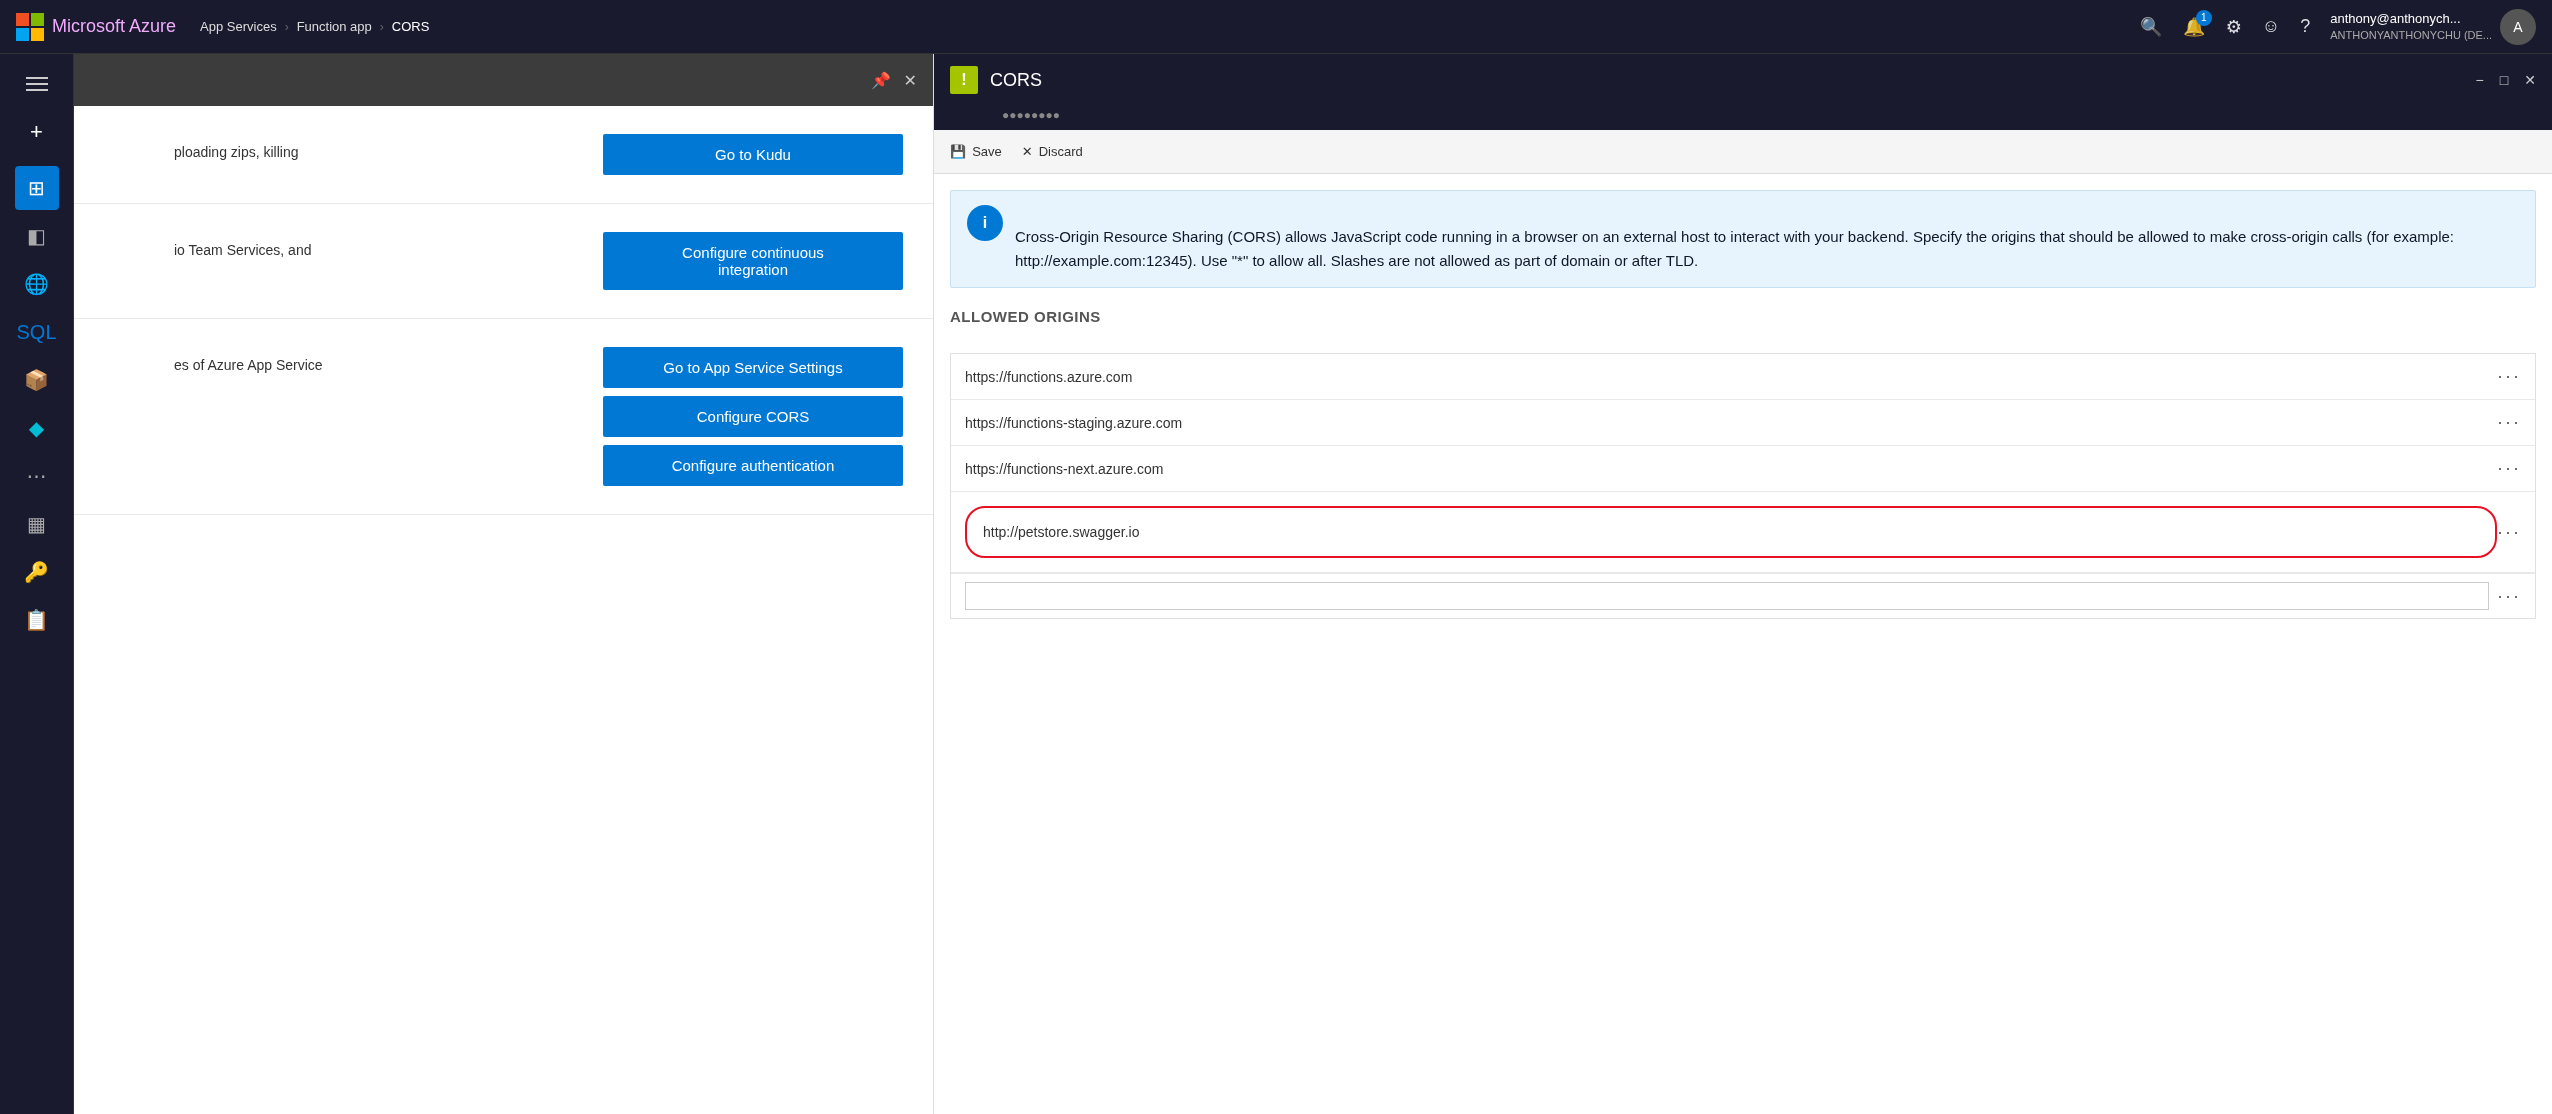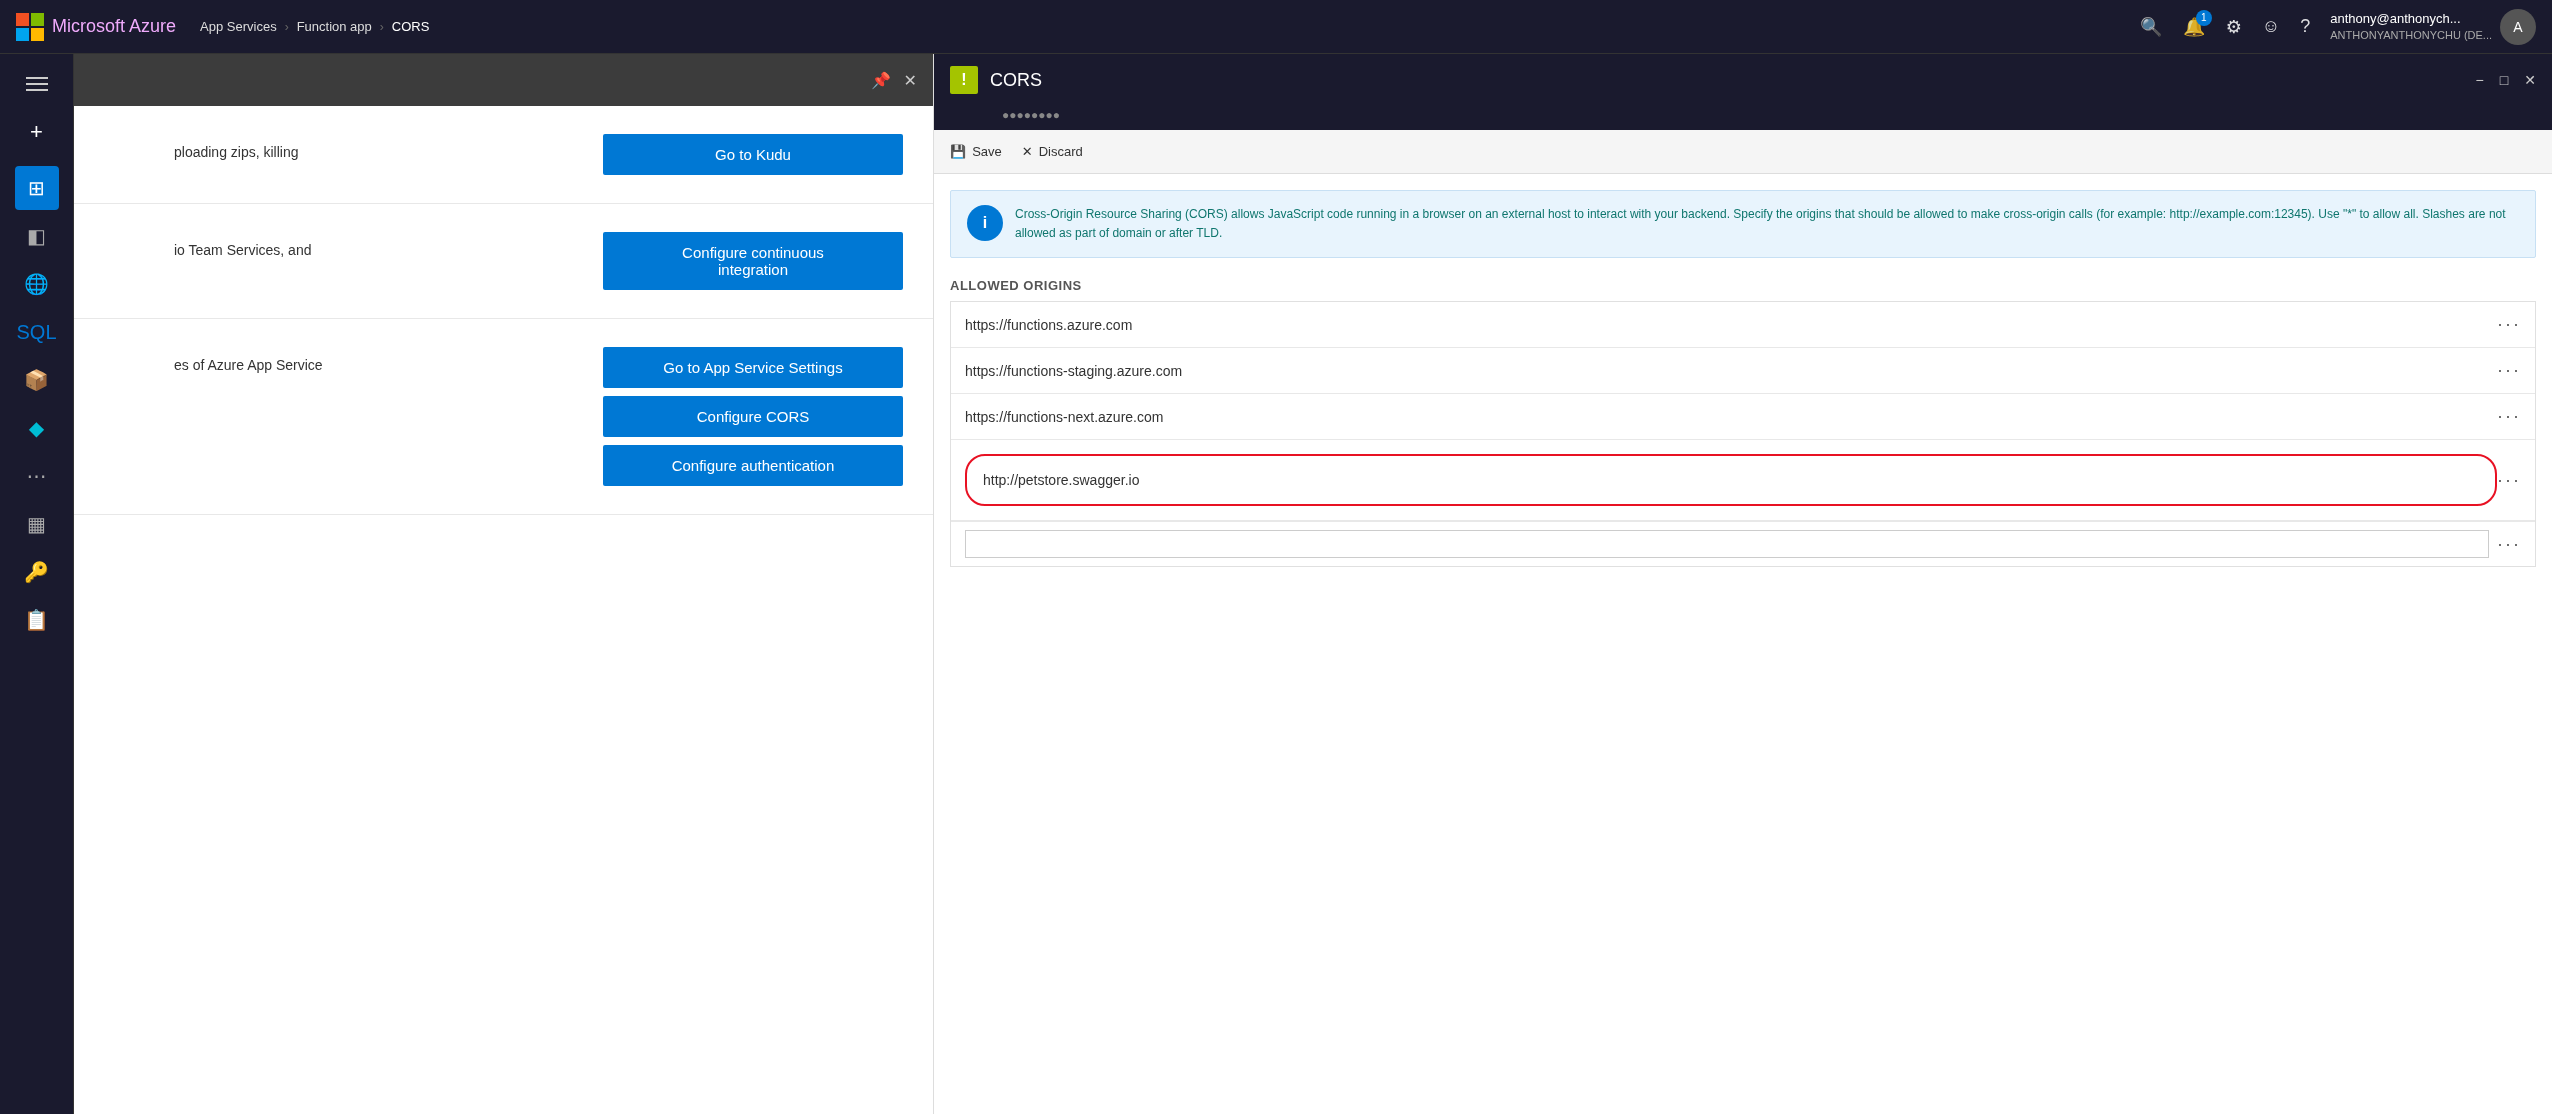--- a/index.html
+++ b/index.html
@@ -301,32 +301,33 @@
       border-radius: 50%;
       display: flex;
       align-items: center;
       justify-content: center;
       color: white;
       font-weight: bold;
       font-size: 16px;
       flex-shrink: 0;
     }
     .info-text {
-      font-size: 12px;
-      color: #0f766e;
+      font-size: 15px;
+      color: #0f172a;
       line-height: 1.6;
+      margin-top: 20px;
     }
 
     .section-label {
-      font-size: 13px;
+      font-size: 15px;
       font-weight: 700;
       color: #555;
       letter-spacing: 0.5px;
       text-transform: uppercase;
-      margin-bottom: 8px;
+      margin-bottom: 28px;
     }
 
     .origins-list {
       border: 1px solid #e0e0e0;
     }
     .origin-row {
       display: flex;
       align-items: center;
       padding: 12px 14px;
       border-bottom: 1px solid #e8e8e8;

